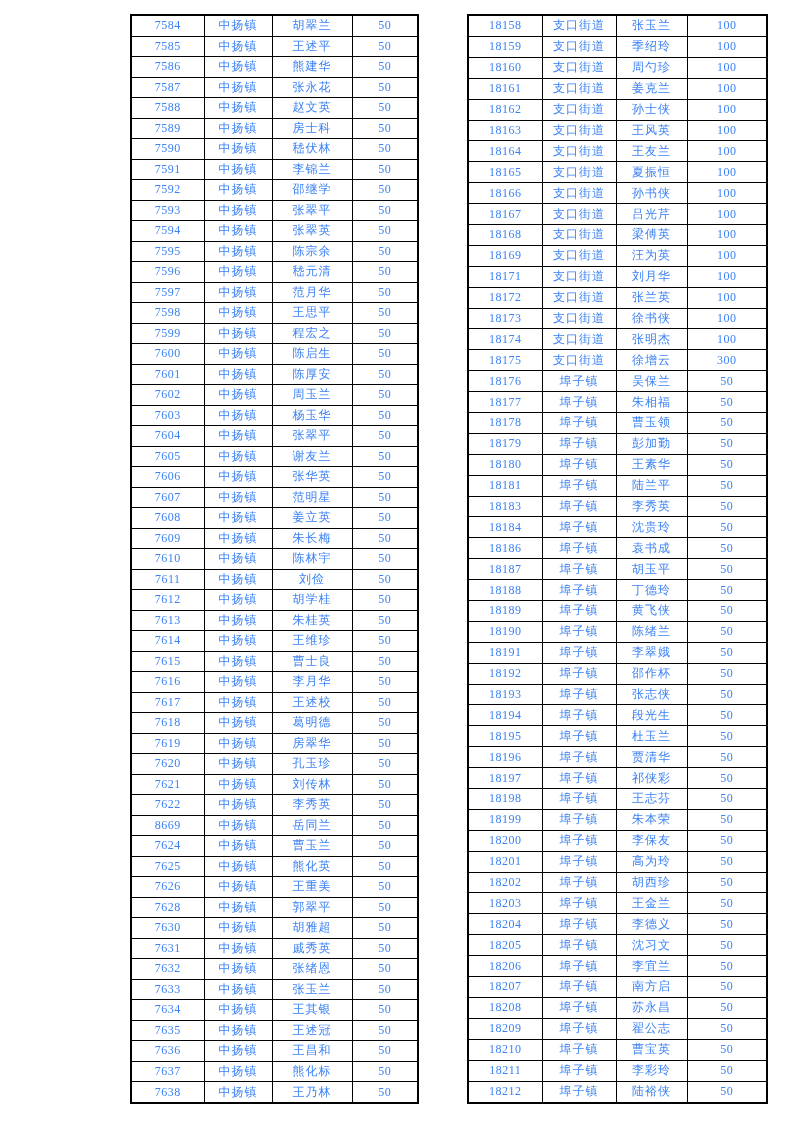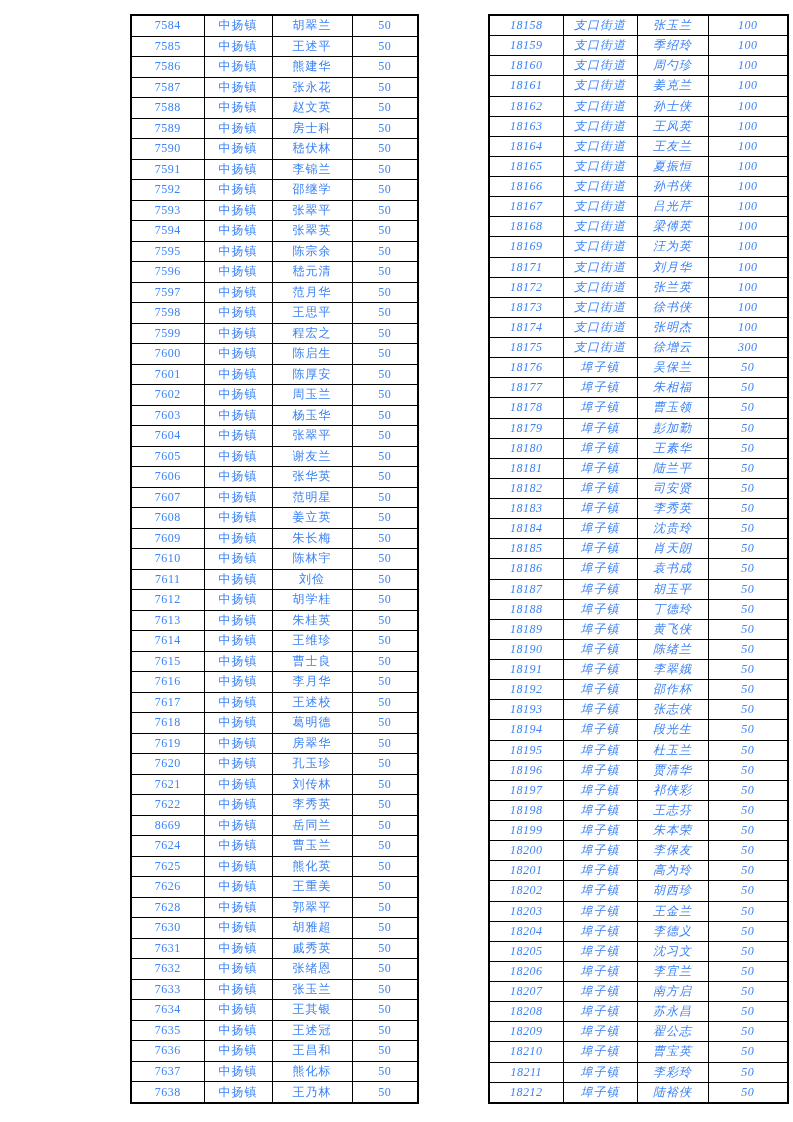--- a/index.html
+++ b/index.html
@@ -15,21 +15,21 @@
     overflow: hidden;
     font-family: "Liberation Serif", "DejaVu Serif", serif;
     color: #3b82f6;
     margin-left: 44px;
   }
   .table-wrap {
     position: absolute;
     top: 14px;
   }
   .table-wrap.left  { left: 86px;  }
-  .table-wrap.right { left: 444px; font-style: italic; }
+  .table-wrap.right { left: 423px; }
   table.roster {
     border-collapse: collapse;
     table-layout: fixed;
     height: 1090px;
     border: 2px solid #000;
   }
   table.roster td {
     border: 1.4px solid #000;
     text-align: center;
     vertical-align: middle;
@@ -529,41 +529,29 @@
             <td>王素华</td>
             <td class="num">50</td>
           </tr>
           <tr>
             <td class="num">18181</td>
             <td>埠子镇</td>
             <td>陆兰平</td>
             <td class="num">50</td>
           </tr>
           <tr>
-            <td class="num">18182</td>
-            <td>埠子镇</td>
-            <td>司安贤</td>
-            <td class="num">50</td>
-          </tr>
-          <tr>
             <td class="num">18183</td>
             <td>埠子镇</td>
             <td>李秀英</td>
             <td class="num">50</td>
           </tr>
           <tr>
             <td class="num">18184</td>
             <td>埠子镇</td>
             <td>沈贵玲</td>
-            <td class="num">50</td>
-          </tr>
-          <tr>
-            <td class="num">18185</td>
-            <td>埠子镇</td>
-            <td>肖天朗</td>
             <td class="num">50</td>
           </tr>
           <tr>
             <td class="num">18186</td>
             <td>埠子镇</td>
             <td>袁书成</td>
             <td class="num">50</td>
           </tr>
           <tr>
             <td class="num">18187</td>

